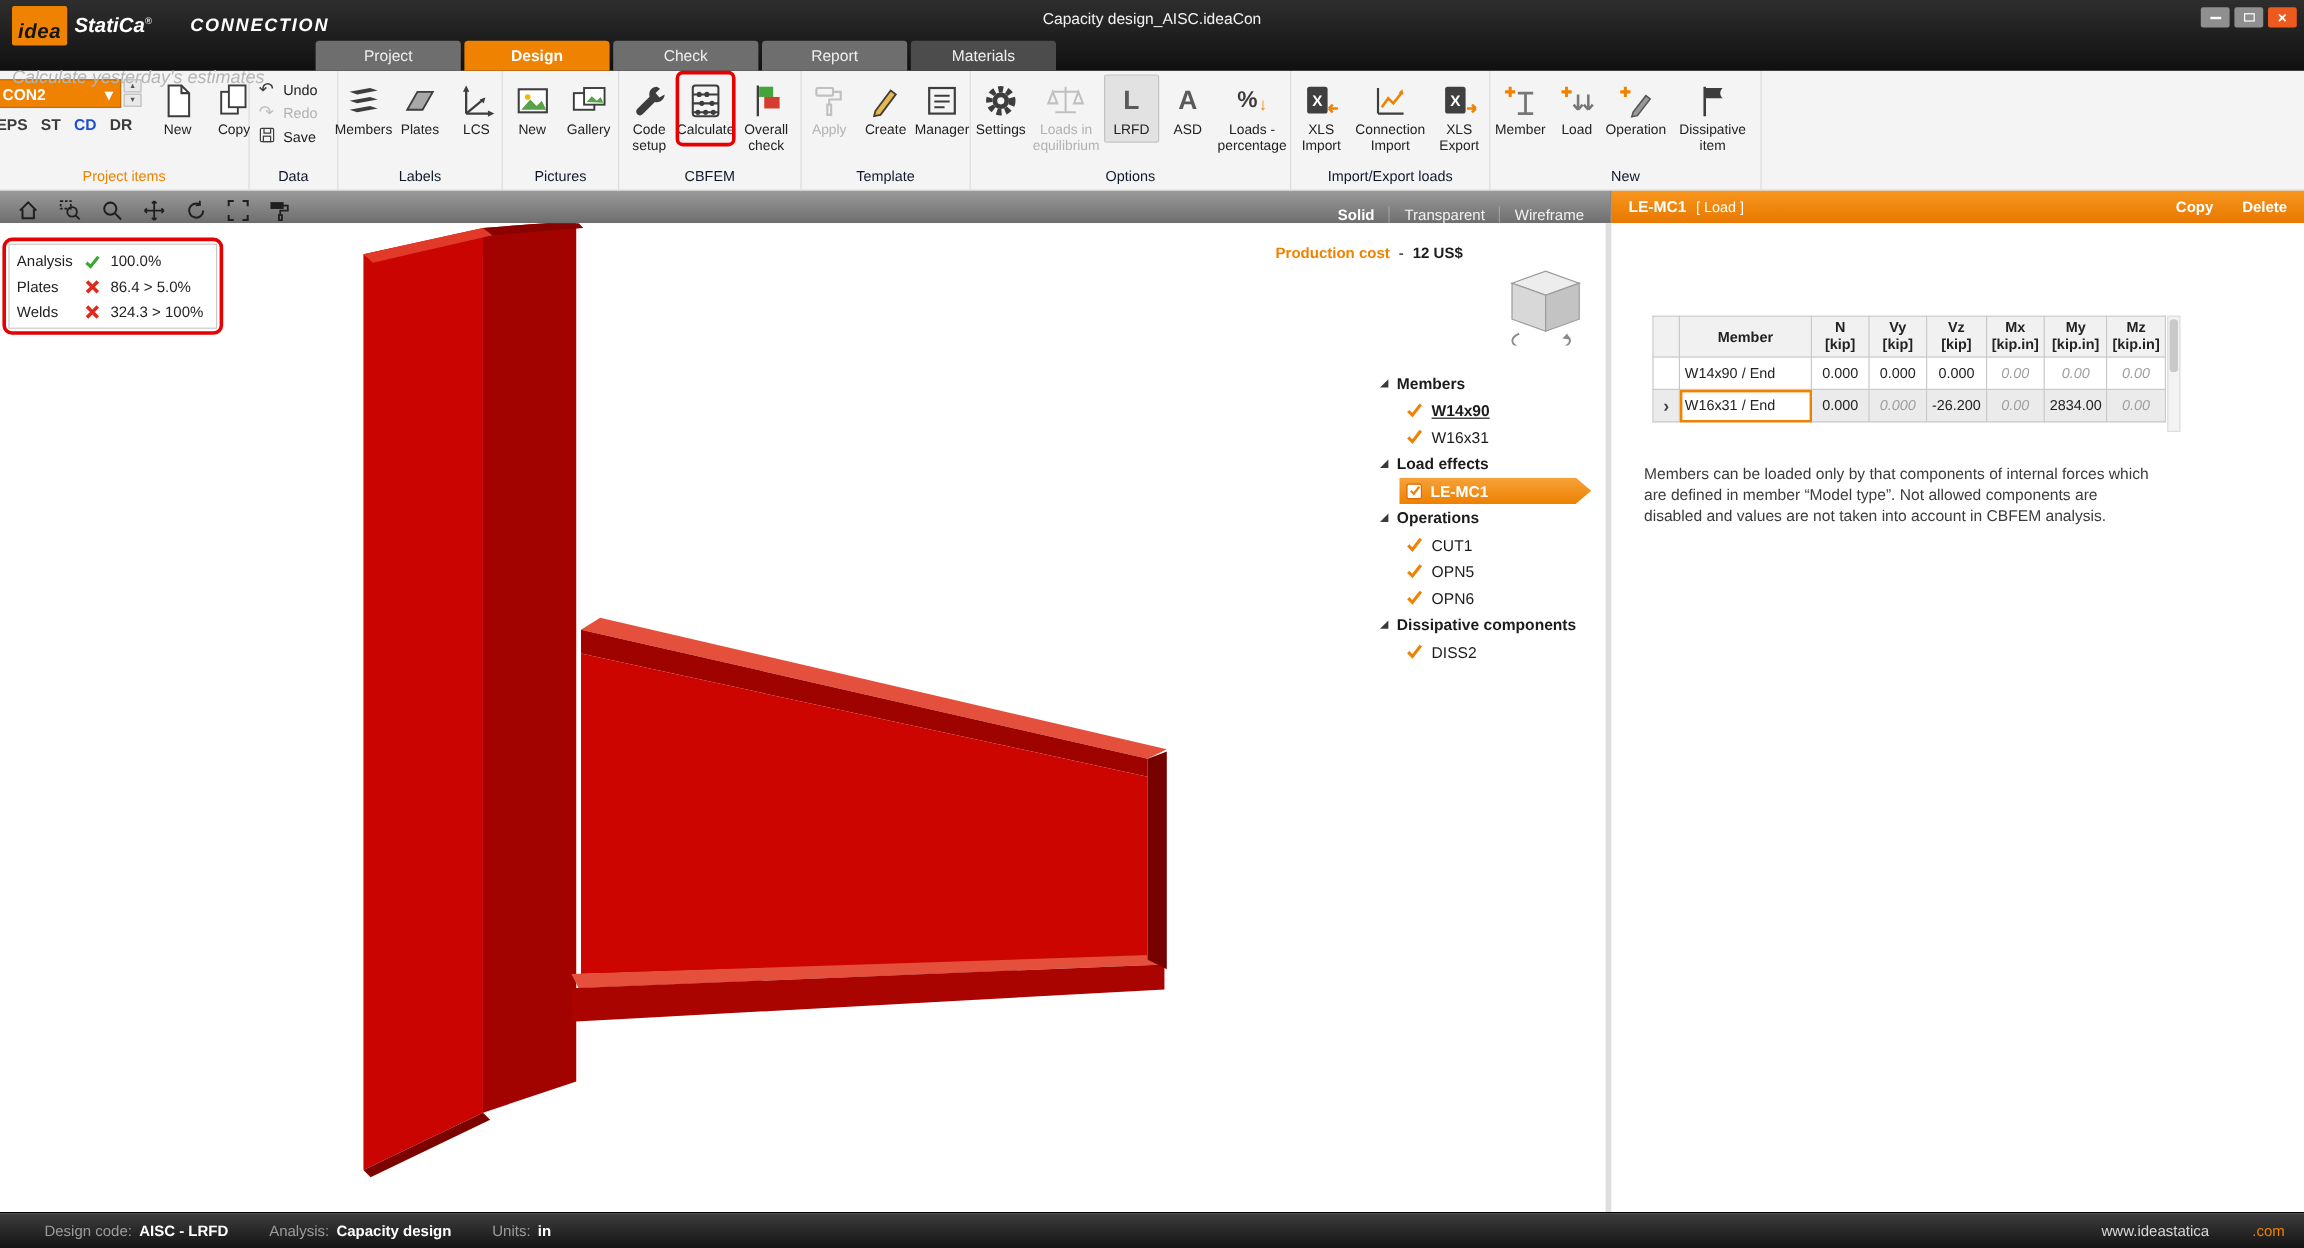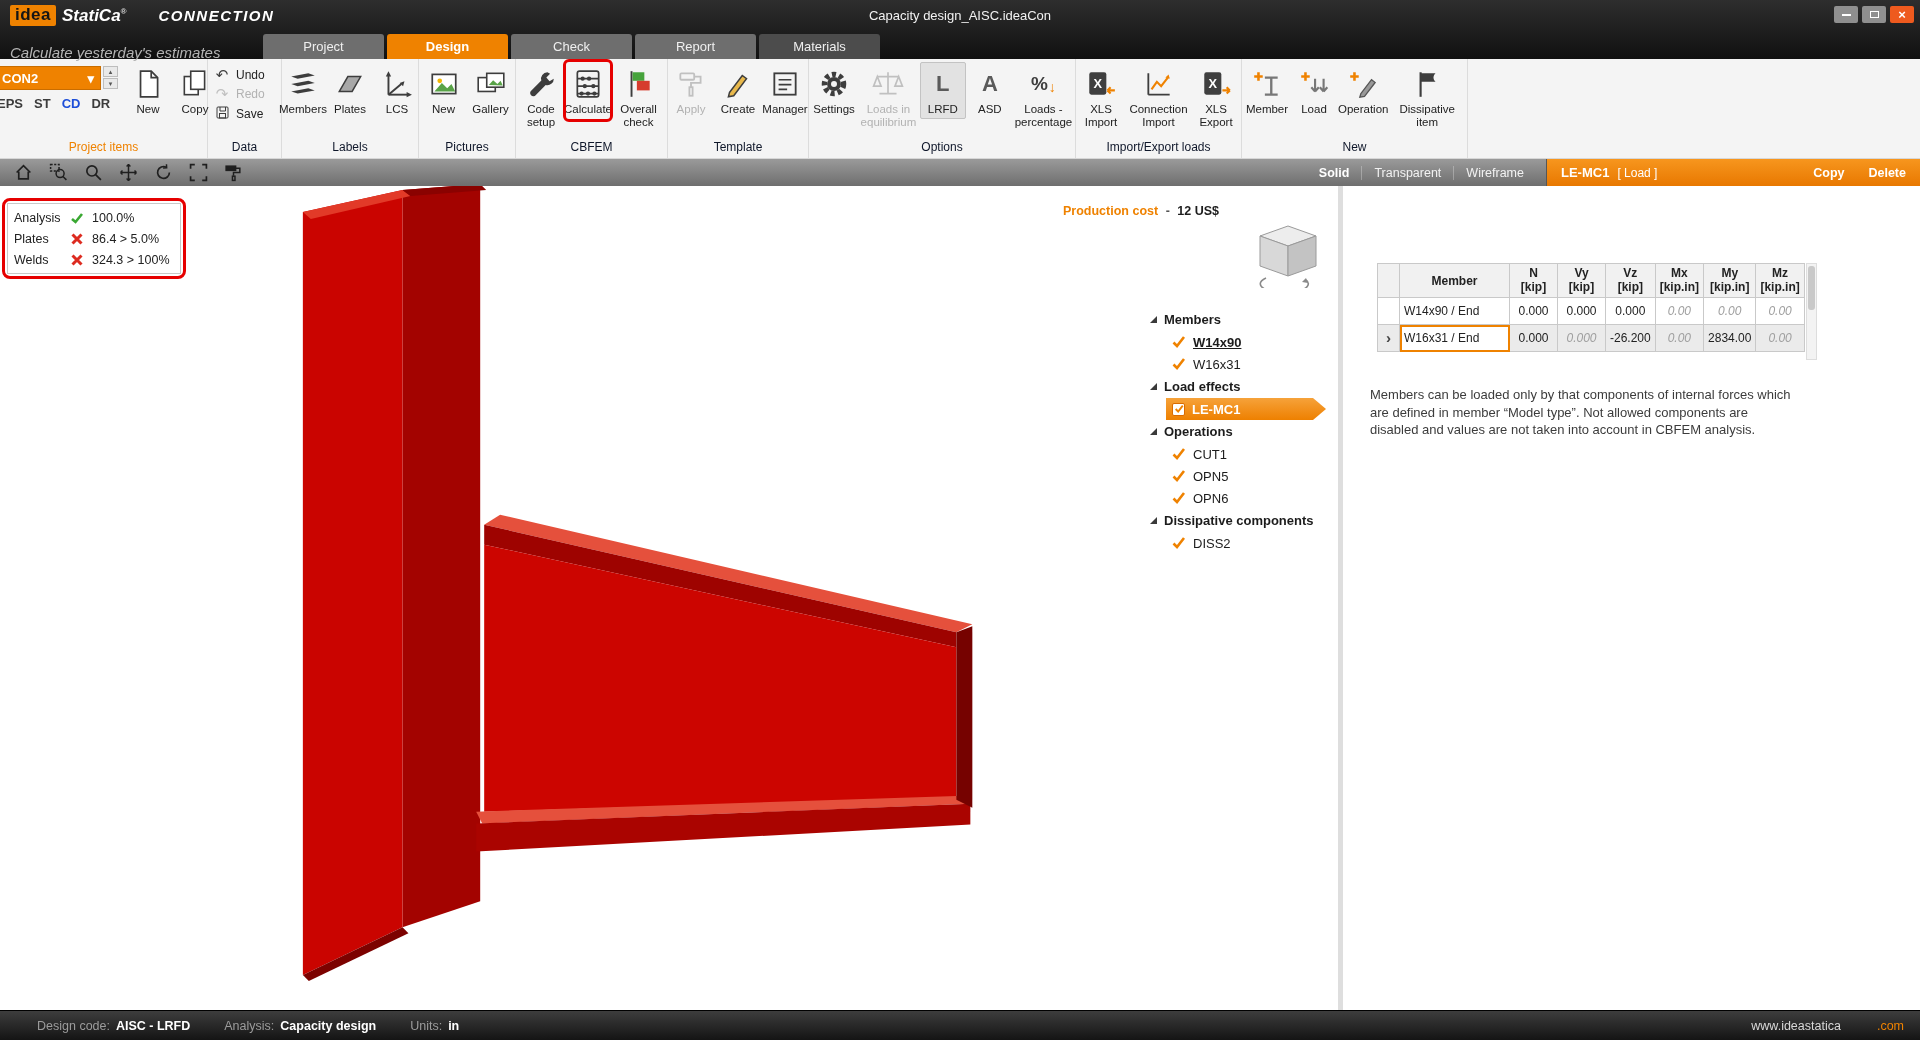--- a/index.html
+++ b/index.html
@@ -4,22 +4,22 @@
 <style>
   html,body{margin:0;padding:0;background:#222;}
   *{box-sizing:border-box;}
   .app{position:relative;width:1920px;height:1040px;background:#fff;overflow:hidden;
        font-family:"Liberation Sans",sans-serif;-webkit-font-smoothing:antialiased;}
 
   
   .header{position:relative;height:59px;background:linear-gradient(180deg,#2e2e2e 0%,#101010 100%);}
   .logo{position:absolute;left:10px;top:5px;color:#fff;}
   .logo-row{display:flex;align-items:center;gap:6px;}
-  .logo-idea{background:#ef8200;color:#151515;font-weight:bold;font-size:17px;
-             padding:0 5px 1px;border-radius:2px;letter-spacing:.5px;}
+  .logo-idea{background:#ef8200;color:#151515;font-weight:bold;font-style:italic;font-size:17px;
+             padding:12px 5px 1px;border-radius:2px;letter-spacing:.5px;}
   .logo-statica{font-weight:bold;font-style:italic;font-size:17px;color:#fff;}
   .logo-reg{font-size:8px;vertical-align:super;color:#ddd;}
   .app-name{margin-left:26px;font-weight:bold;font-style:italic;font-size:15px;letter-spacing:1.5px;color:#fff;}
   .tagline{font-size:15px;font-style:italic;color:#b5b5b5;margin-top:18px;}
   .win-title{position:absolute;left:50%;top:8px;transform:translateX(-50%);font-size:13px;color:#f2f2f2;}
   .win-controls{position:absolute;right:6px;top:6px;display:flex;gap:4px;}
   .winbtn{width:24px;height:17px;border-radius:2px;border:none;display:flex;align-items:center;justify-content:center;
           color:#fff;font-size:11px;line-height:1;padding:0;cursor:default;}
   .winbtn.mn,.winbtn.mx{background:#8f8f8f;}
   .winbtn.cl{background:#ee5a1e;font-weight:bold;font-size:13px;}
@@ -65,21 +65,21 @@
   
   .smallbtns{display:flex;flex-direction:column;gap:4px;padding:5px 4px 0;width:100%;}
   .sbtn{display:flex;align-items:center;gap:6px;font-size:12px;color:#222;background:none;border:none;
         font-family:inherit;padding:0;cursor:default;}
   .sbtn.dis{color:#b2b2b2;}
   .sbtn .sglyph{width:16px;font-size:15px;line-height:1;color:#3d3d3d;text-align:center;}
   .sbtn.dis .sglyph{color:#c0c0c0;}
 
   
   .viewbar{height:27px;display:flex;}
-  .viewbar-left{width:1547px;background:linear-gradient(#9a9a9a,#6e6e6e);display:flex;align-items:center;
+  .viewbar-left{width:1343px;background:linear-gradient(#9a9a9a,#6e6e6e);display:flex;align-items:flex-end;
                 padding:0 10px;border-right:1px solid #565656;}
   .vicon{width:26px;height:21px;margin-right:9px;display:flex;align-items:center;justify-content:center;cursor:default;}
   .vic{width:19px;height:19px;}
   .vmodes{margin-left:auto;display:flex;align-items:center;}
   .vmode{padding:0 12px;color:#f2f2f2;font-size:12.5px;border-left:1px solid rgba(255,255,255,.28);cursor:default;}
   .vmode:first-child{border-left:none;}
   .vmode.active{font-weight:bold;color:#fff;}
   .panel-header{flex:1;background:linear-gradient(#f7961e,#e87800);color:#fff;display:flex;align-items:center;
                 padding:0 14px;gap:8px;}
   .ph-title{font-weight:bold;font-size:13px;}

